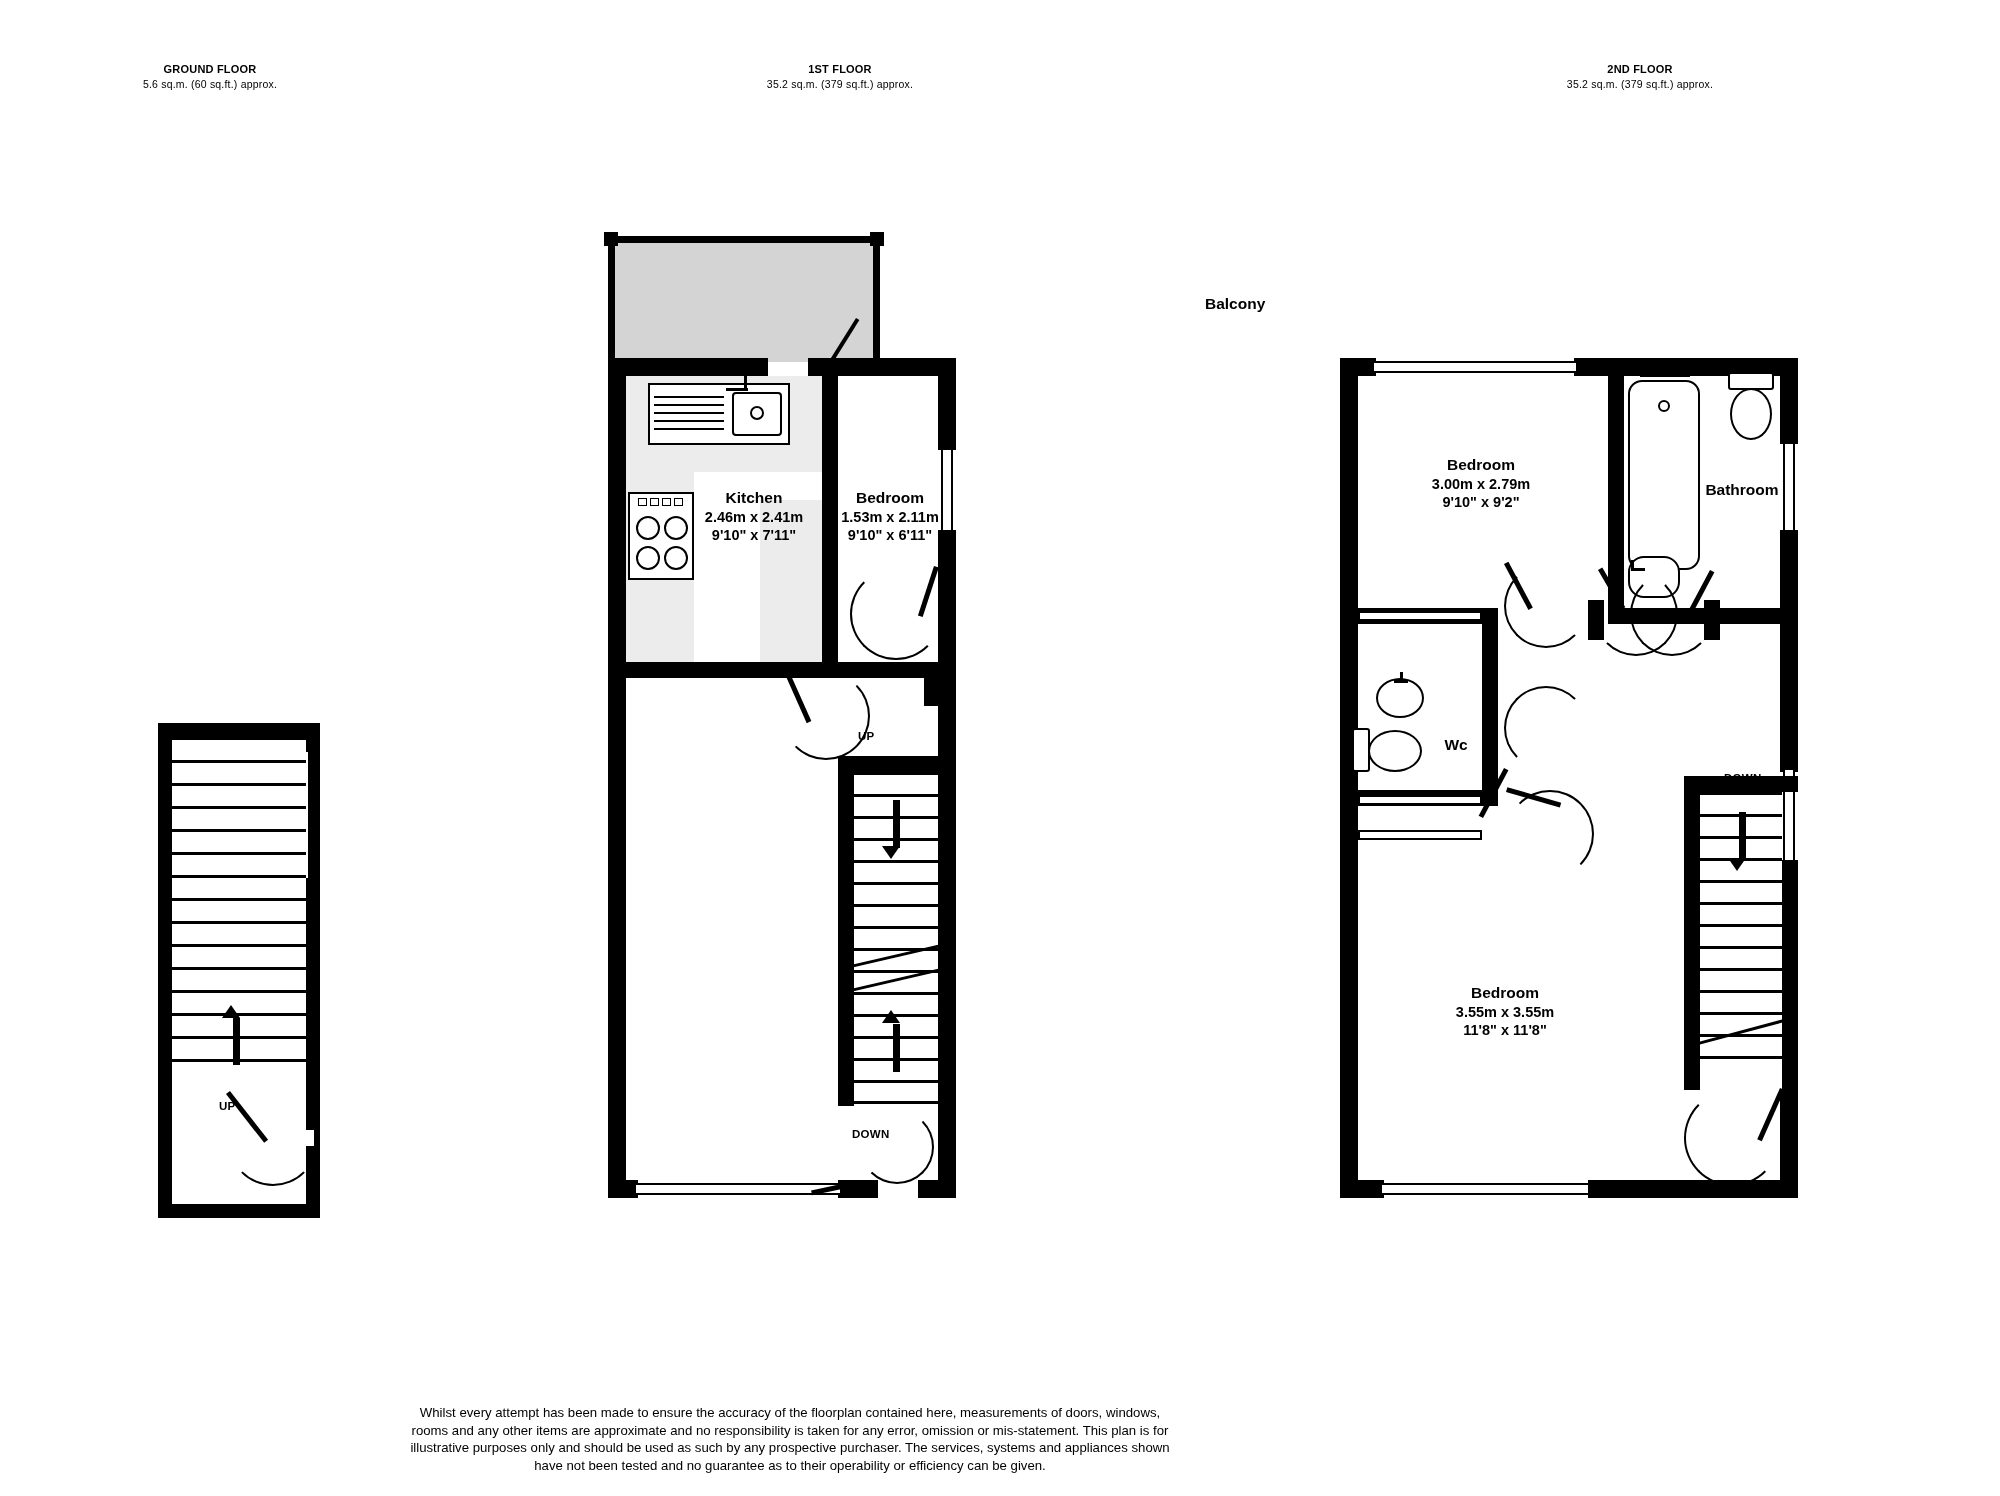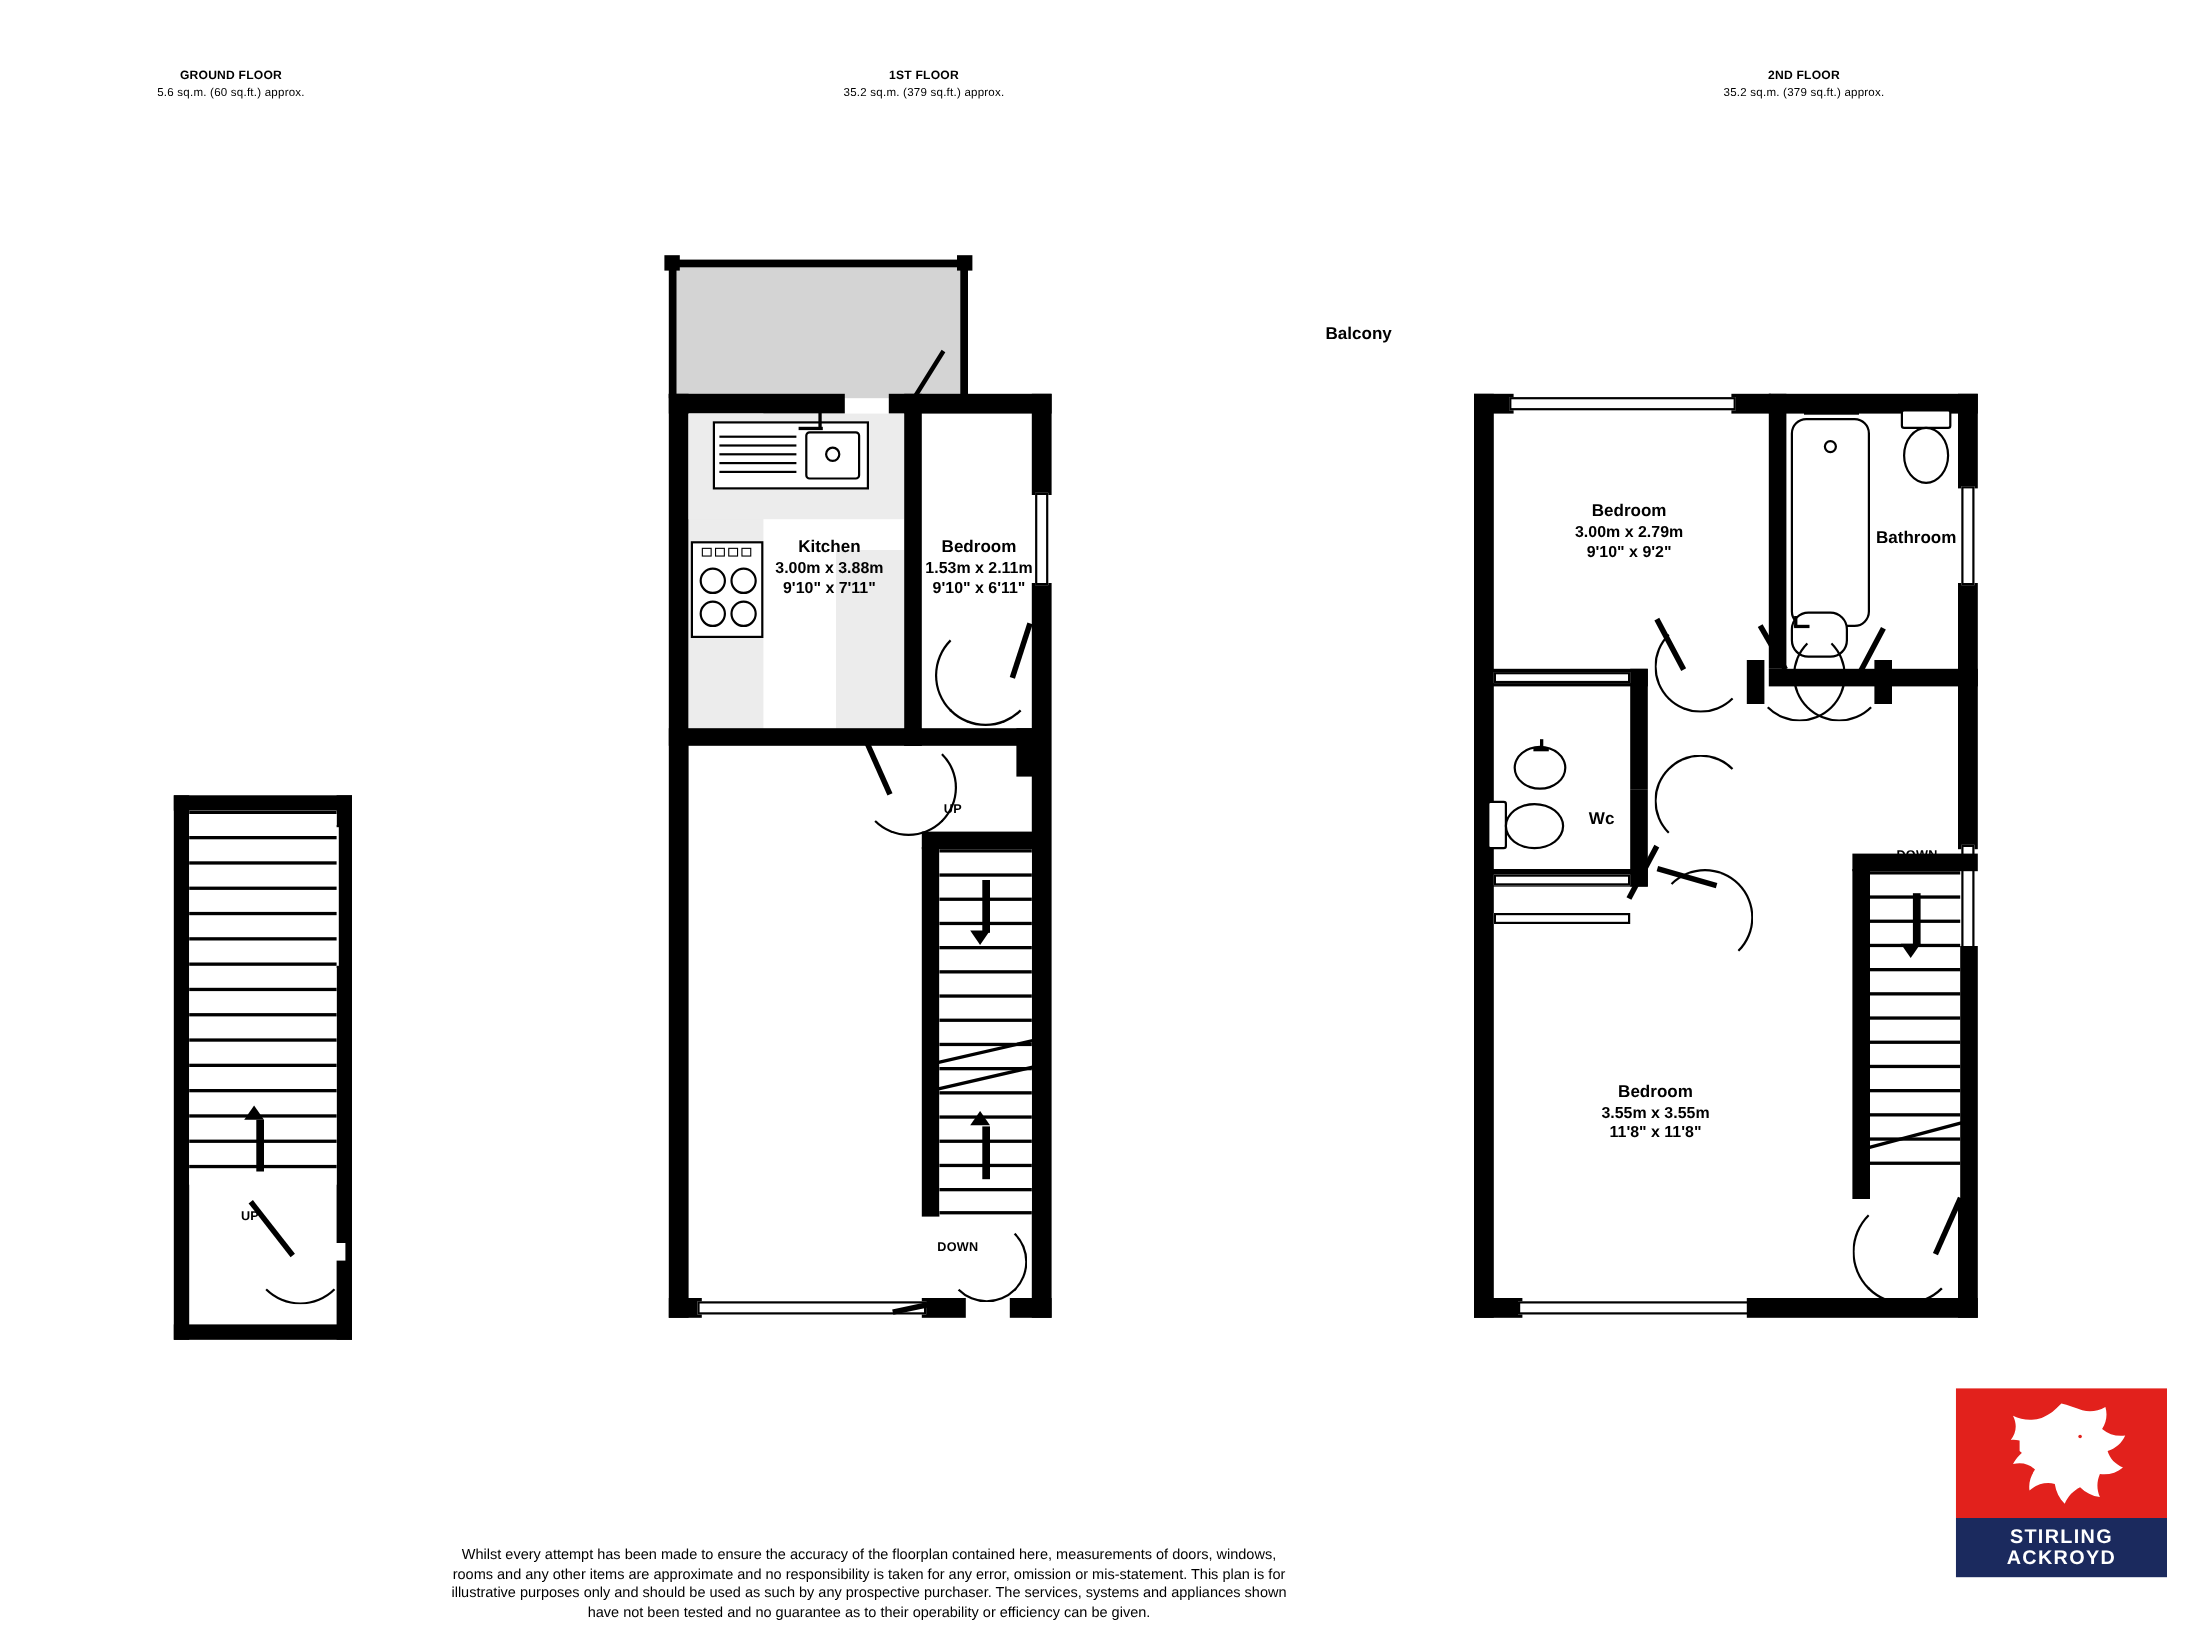--- a/index.html
+++ b/index.html
@@ -262,21 +262,21 @@
     <div class="fixture-outline oval" style="left:104px; top:546px; width:24px; height:24px;"></div>
     <div class="abs" style="left:78px; top:498px; width:46px; height:10px;">
       <div style="position:absolute; left:0; top:0; width:9px; height:8px; border:1.5px solid #000; box-sizing:border-box;"></div>
       <div style="position:absolute; left:12px; top:0; width:9px; height:8px; border:1.5px solid #000; box-sizing:border-box;"></div>
       <div style="position:absolute; left:24px; top:0; width:9px; height:8px; border:1.5px solid #000; box-sizing:border-box;"></div>
       <div style="position:absolute; left:36px; top:0; width:9px; height:8px; border:1.5px solid #000; box-sizing:border-box;"></div>
     </div>
 
     <div class="room-label" style="left:72px; top:488px; width:244px;">
       <div>Kitchen</div>
-      <div class="dims">3.00m  x 3.88m</div>
+      <div class="dims">2.46m  x 2.41m</div>
       <div class="dims">9'10"  x 7'11"</div>
     </div>
 
     <div class="wall" style="left:262px; top:358px; width:16px; height:320px;"></div>
     <div class="wall" style="left:48px; top:662px; width:230px; height:16px;"></div>
     <div class="wall" style="left:262px; top:662px; width:118px; height:16px;"></div>
 
     <div class="room-label" style="left:266px; top:488px; width:128px;">
       <div>Bedroom</div>
       <div class="dims">1.53m  x 2.11m</div>
@@ -467,31 +467,14 @@
     <div class="abs" style="left:400px; top:1090px; width:96px; height:98px;">
       <div class="arc" style="left:-6px; top:0; width:96px; height:96px; border-color:transparent; border-bottom-color:#000; border-left-color:#000;"></div>
       <div class="leaf" style="left:90px; top:-2px; width:5px; height:56px; transform:rotate(24deg); transform-origin:top left;"></div>
     </div>
   </div>
 
 
   <div class="disclaimer" style="left:410px; top:1404px;">Whilst every attempt has been made to ensure the accuracy of the floorplan contained here, measurements of doors, windows, rooms and any other items are approximate and no responsibility is taken for any error, omission or mis-statement. This plan is for illustrative purposes only and should be used as such by any prospective purchaser. The services, systems and appliances shown have not been tested and no guarantee as to their operability or efficiency can be given.</div>
 
 
-  <div class="logo" style="left:1778px; top:1262px;">
-    <div class="logo-top"></div>
-    <svg width="192" height="118" viewBox="0 0 192 118" style="position:absolute; left:0; top:0;">
-      <g fill="#ffffff">
-        <path d="M96 14 c-6 6 -10 10 -18 13 c-9 3 -18 2 -26 -2 c4 8 3 16 -2 22 c7 -1 13 2 16 8 c-6 3 -11 8 -14 14 c8 -2 15 0 20 5 c-4 6 -6 12 -5 19 c7 -6 15 -8 23 -6 c1 7 4 13 9 18 c3 -7 8 -12 14 -15 c5 5 11 8 18 9 c-3 -7 -3 -14 0 -21 c8 1 15 -1 21 -6 c-7 -3 -12 -8 -14 -15 c7 -2 13 -7 16 -14 c-8 1 -15 -1 -21 -6 c4 -6 5 -13 3 -20 c-7 4 -14 5 -21 3 c-7 -2 -13 -5 -19 -6 z"></path>
-        <path d="M58 48 c6 -4 13 -4 19 0 c-3 4 -3 9 0 13 c-7 3 -14 1 -19 -4 z"></path>
-        <circle cx="112" cy="44" r="4"></circle>
-      </g>
-      <g fill="#e2211c">
-        <circle cx="113" cy="44" r="1.6"></circle>
-      </g>
-    </svg>
-    <div class="logo-bottom">
-      <span>STIRLING</span>
-      <span>ACKROYD</span>
-    </div>
-  </div>
 
 </div>
 
 </body></html>

